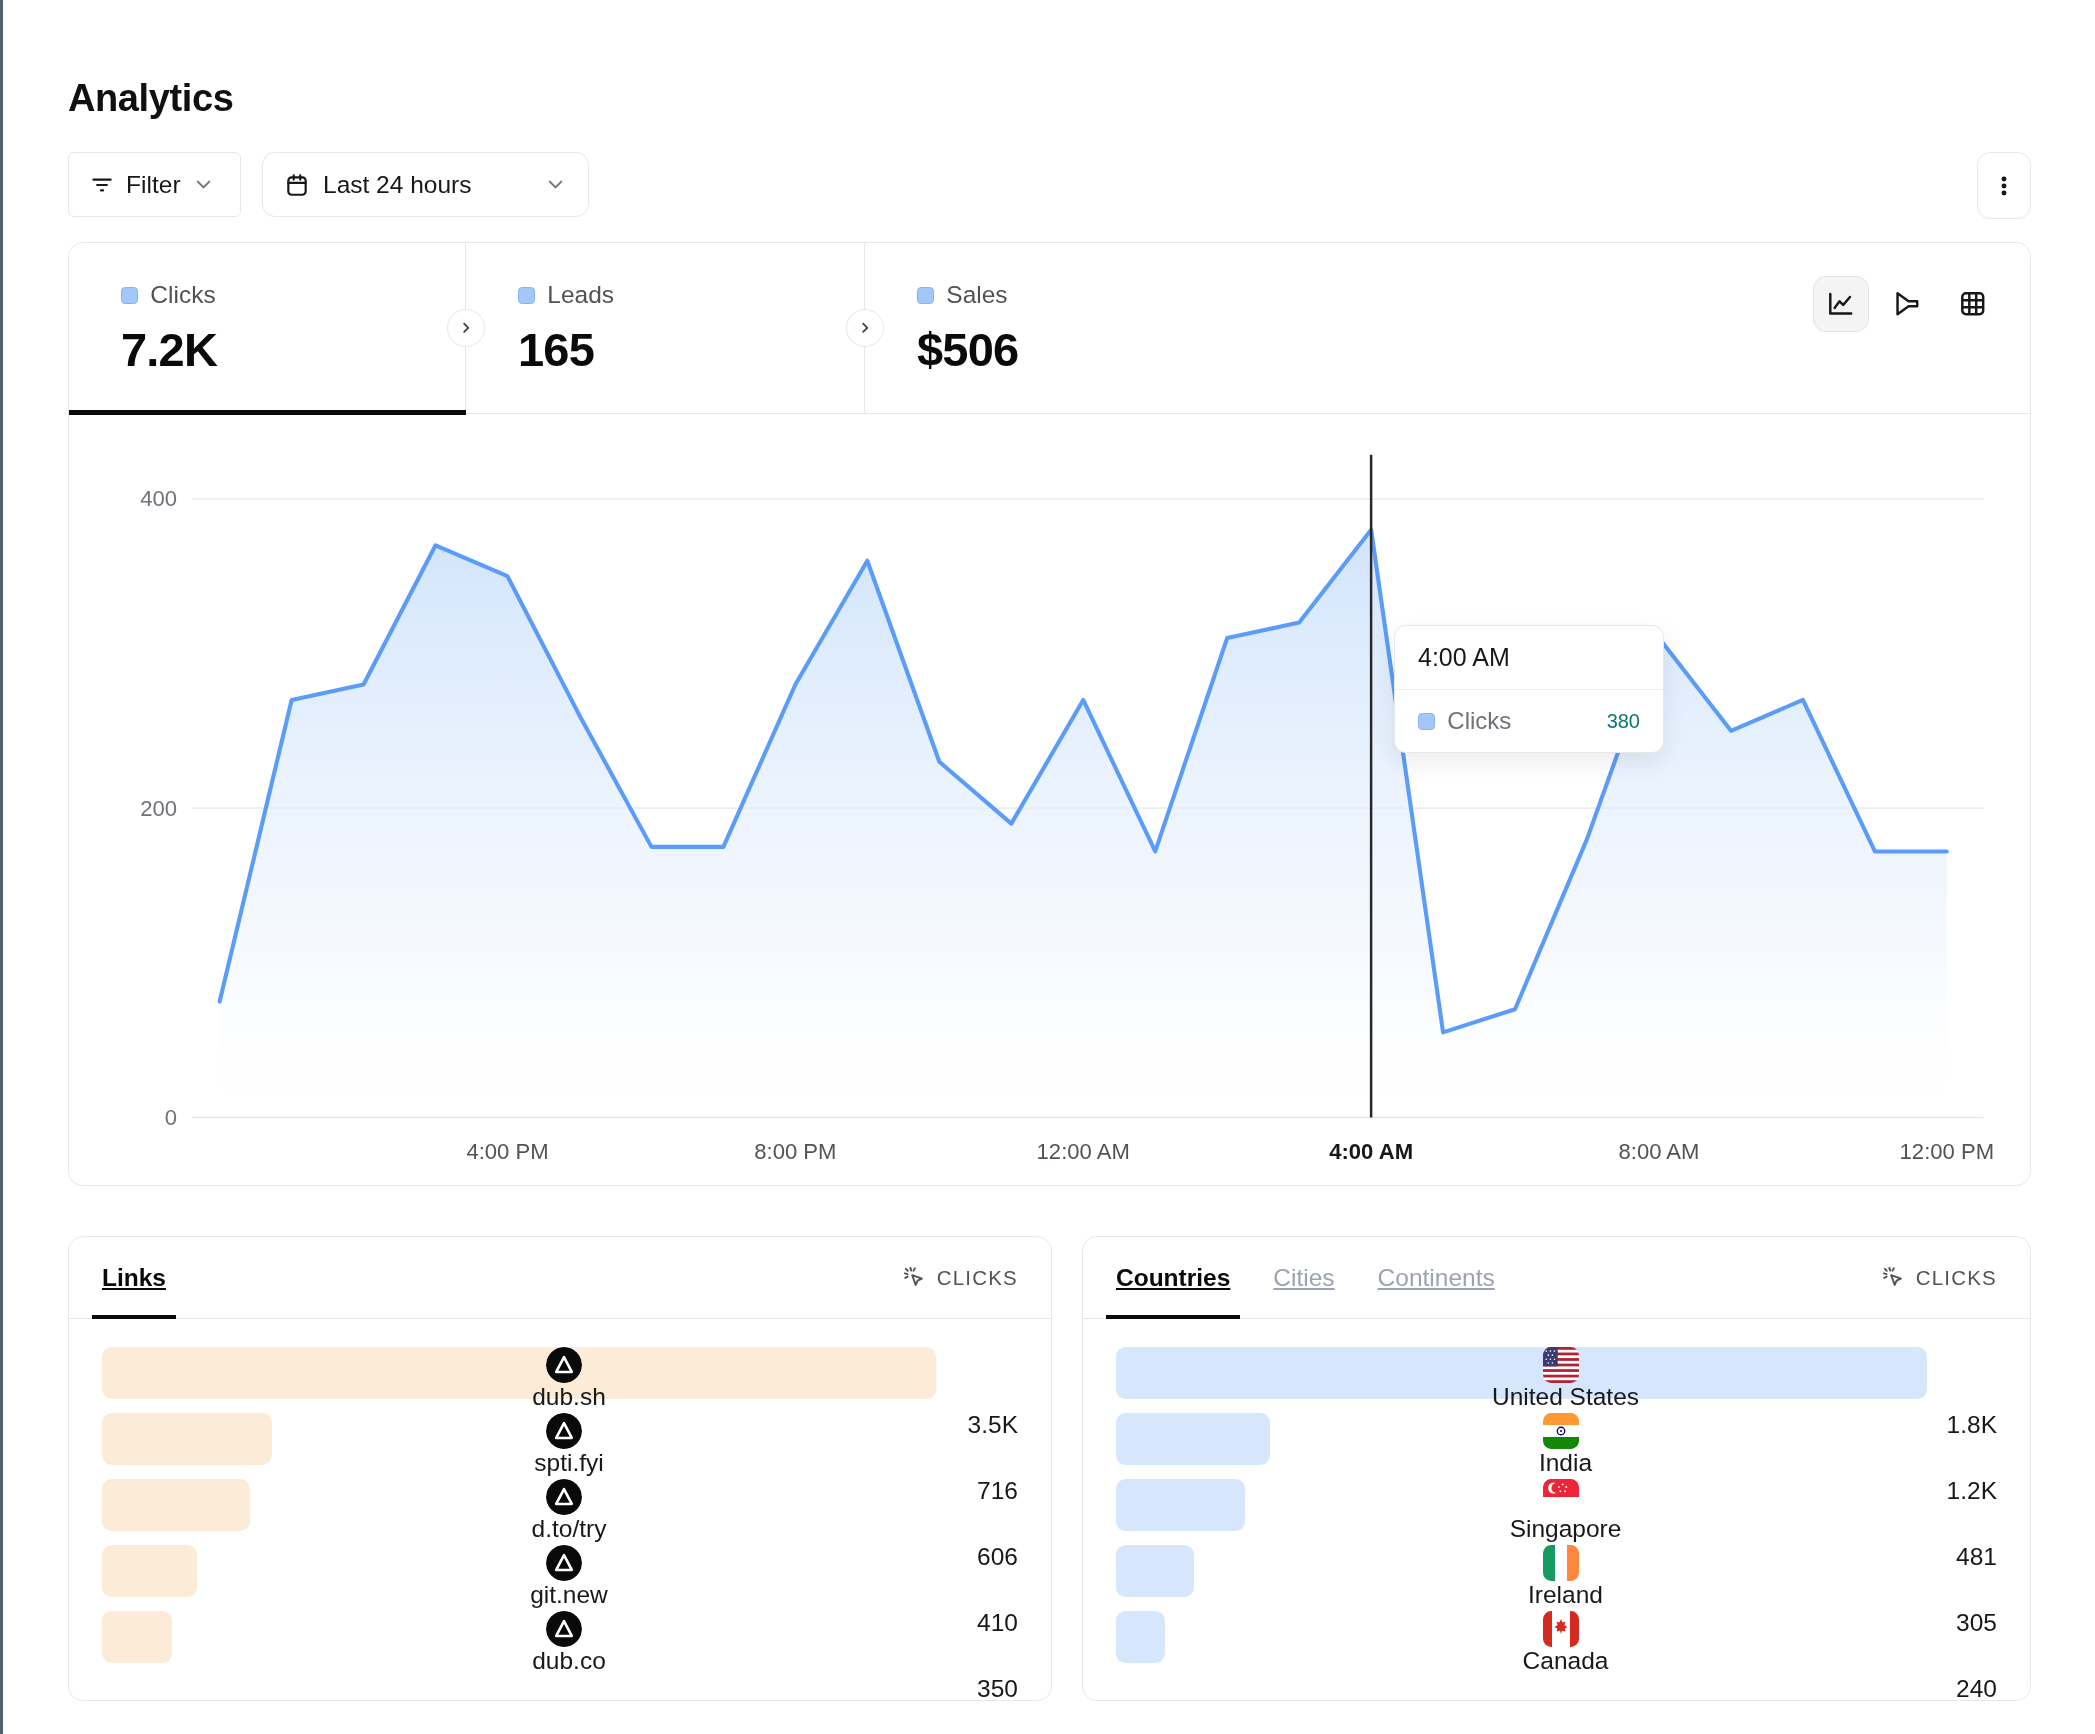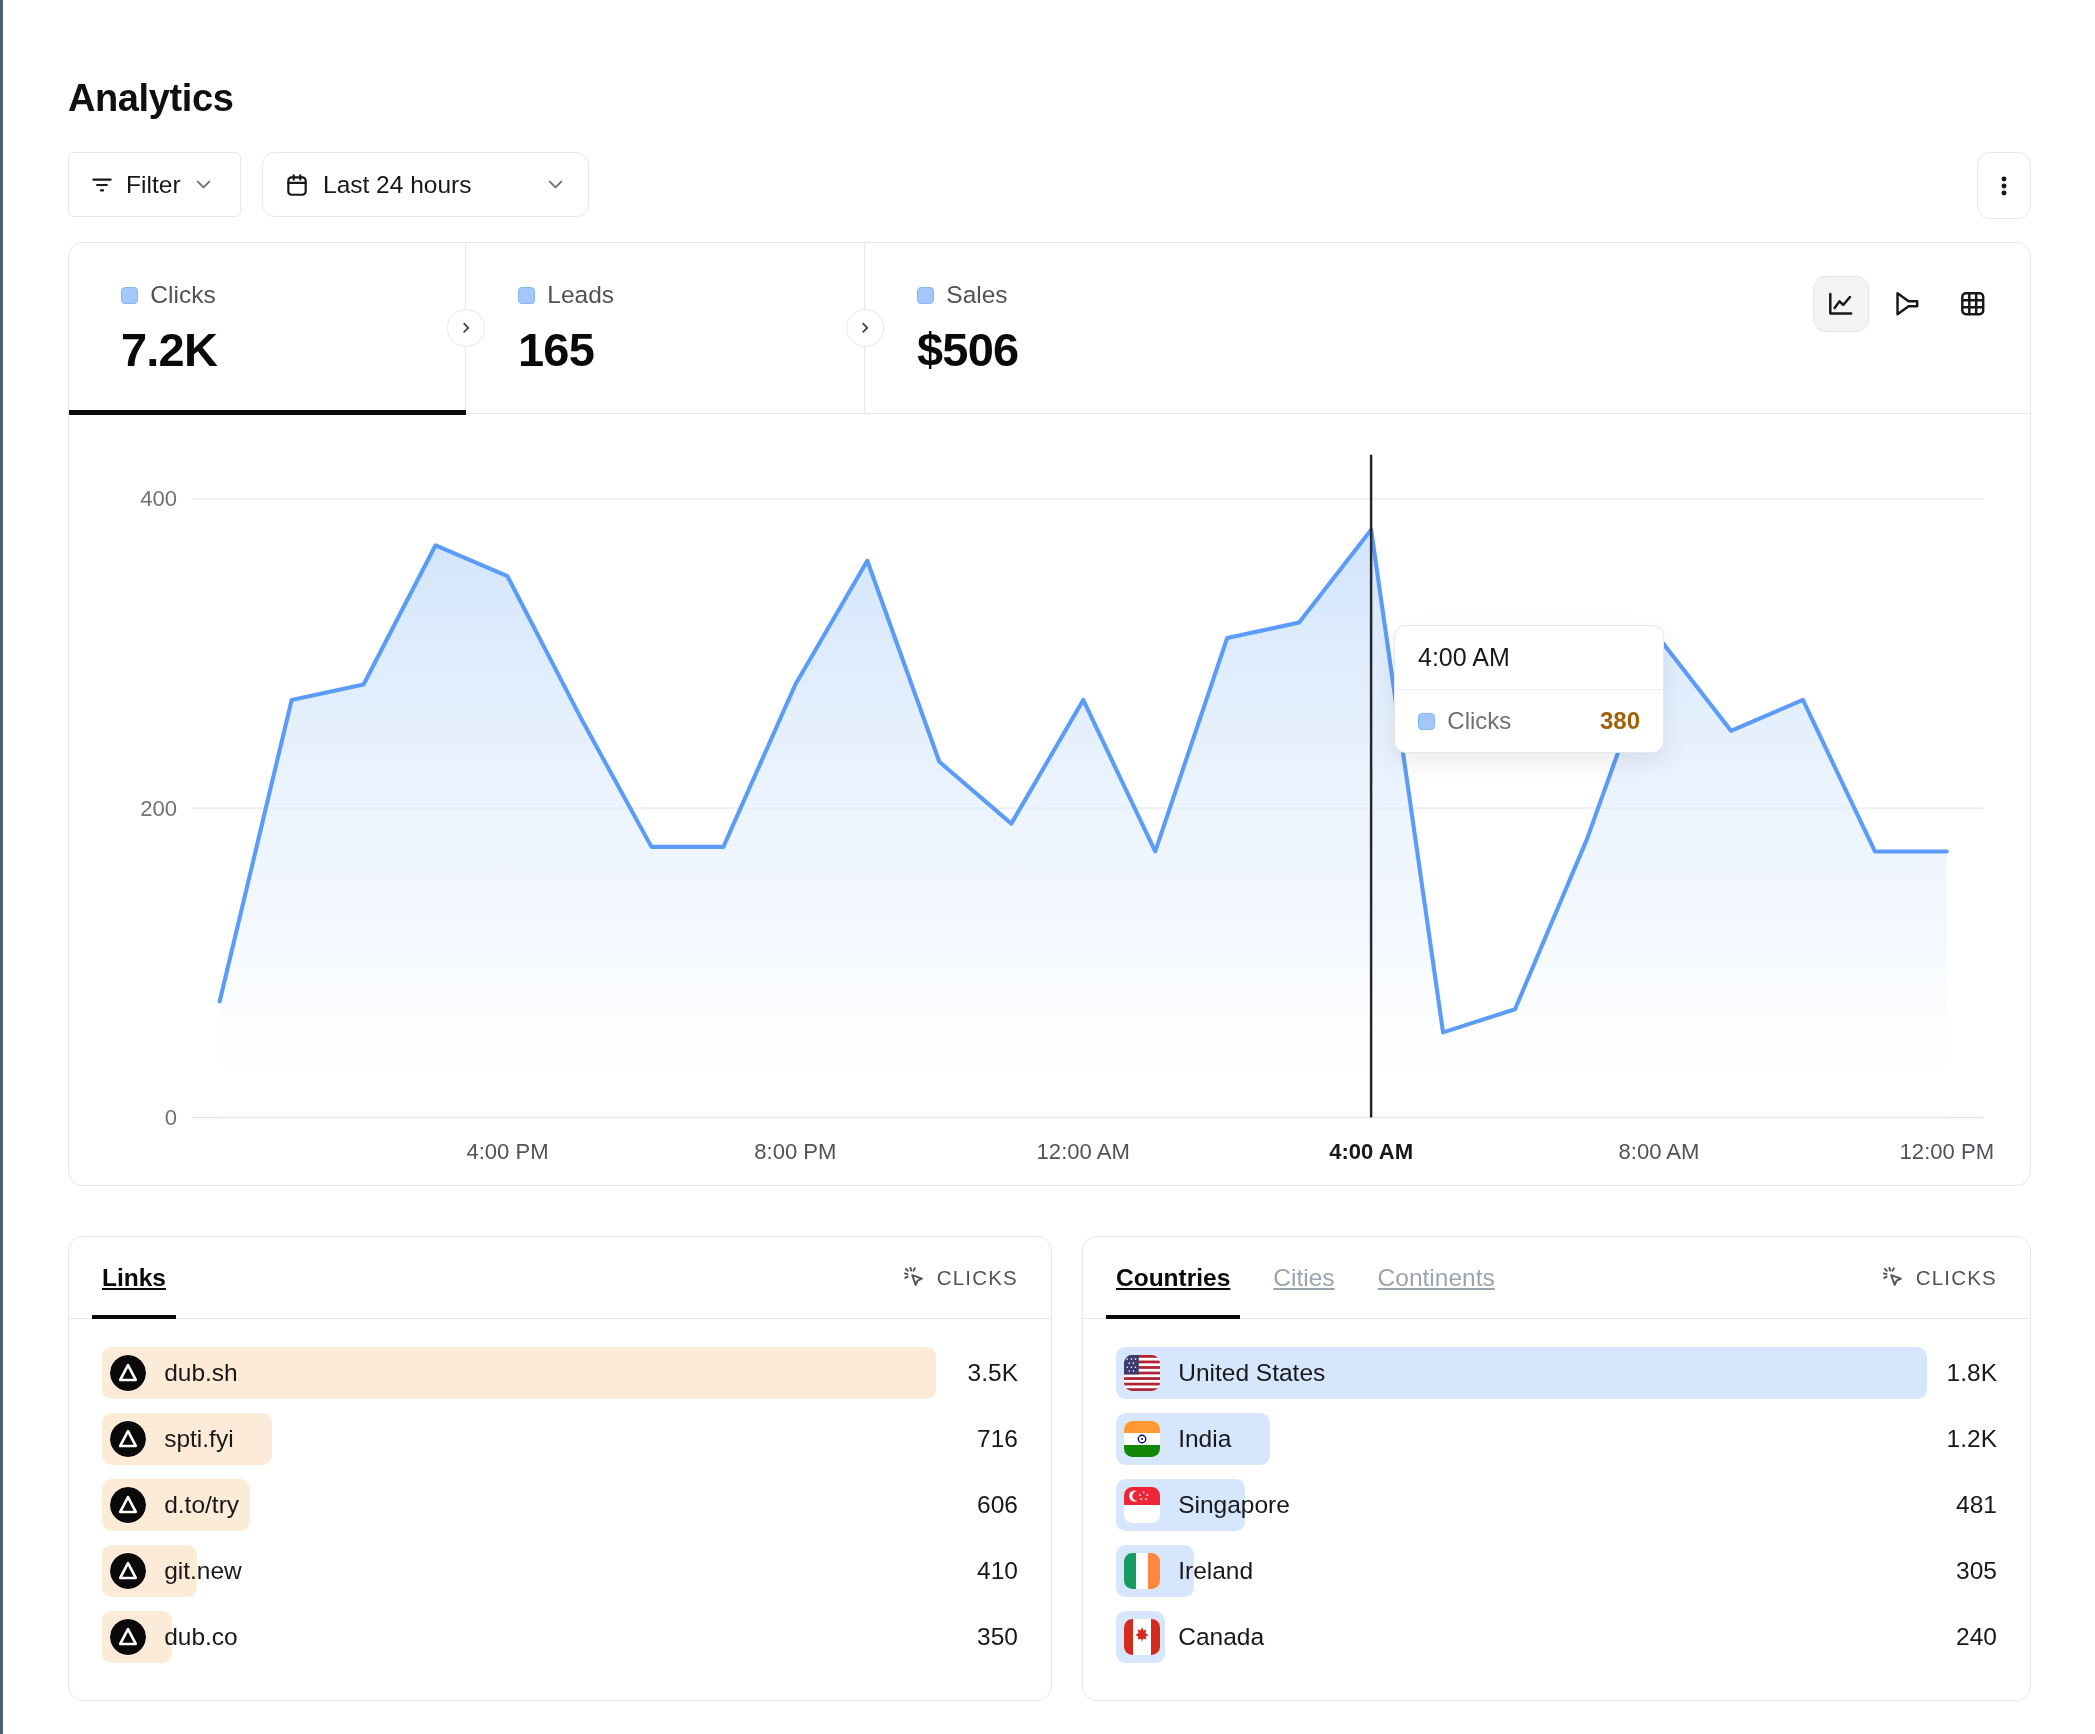--- a/index.html
+++ b/index.html
@@ -38,36 +38,36 @@
             color:#18181b;box-sizing:border-box;cursor:pointer;}
   .icon-btn.active{background:#f4f4f5;border:1.2px solid #e4e4e7;}
 
   .chart-wrap{position:absolute;left:0;top:170px;width:1963px;height:774px;}
   #chart-svg{position:absolute;left:0;top:0;}
   .tooltip{position:absolute;top:212px;width:270px;background:#fff;border:1.2px solid #e5e7eb;border-radius:11.5px;
            box-shadow:0 9.8px 24.5px rgba(0,0,0,.08);z-index:6;box-sizing:border-box;}
   .tooltip-header{padding:17px 23px;font-size:25px;font-weight:500;color:#18181b;border-bottom:1.2px solid #eceef0;}
   .tooltip-row{display:flex;align-items:center;gap:12.3px;padding:17px 23px;}
   .tooltip-label{color:#71717a;font-size:24px;flex:1;}
-  .tooltip-value{font-weight:700;font-size:24px;color:#a16207;}
+  .tooltip-value{font-weight:400;font-size:20px;color:#0f766e;}
 
   .panel{position:absolute;top:1236px;height:465px;box-sizing:border-box;border:1.2px solid #e5e7eb;
          border-radius:14.7px;background:#fff;}
   #links-panel{left:68px;width:984px;}
   #countries-panel{left:1082px;width:949px;}
   .panel-header{position:relative;height:82px;border-bottom:1.2px solid #e5e7eb;display:flex;align-items:center;
                 padding:0 33px;box-sizing:border-box;}
   .panel-tab{position:relative;height:100%;display:flex;align-items:center;font-size:24.5px;font-weight:600;
              color:#09090b;cursor:pointer;text-decoration:underline;}
   .panel-tab .tab-underline{position:absolute;bottom:-1.2px;left:-9.8px;right:-9.8px;height:4.1px;background:#0a0a0a;}
   .panel-tab.inactive{font-weight:500;color:#9ca3af;margin-left:43px;}
   .metric-header{margin-left:auto;display:flex;align-items:center;gap:9.8px;color:#52525b;font-size:20.5px;
                  letter-spacing:1.2px;font-weight:500;}
   .rows{padding:28px 33px 0;}
-  .row{position:relative;height:52px;margin-bottom:14px;display:flex;align-items:center;cursor:pointer;}
+  .row{position:relative;height:52px;margin-bottom:14px;display:flex;align-items:center;cursor:pointer;flex-direction:column;}
   .row-bar{position:absolute;left:0;top:0;height:52px;border-radius:9.8px;}
   .row-icon{position:relative;z-index:1;margin-left:8.2px;width:36px;height:36px;border-radius:8.2px;overflow:hidden;flex:none;}
   .row-icon.round{border-radius:50%;}
   .row-icon svg{display:block;width:36px;height:36px;}
   .row-label{position:relative;z-index:1;margin-left:18px;font-size:24.5px;font-weight:500;color:#18181b;}
   .row-value{margin-left:auto;position:relative;z-index:1;font-size:24.5px;font-weight:500;color:#18181b;}
 </style>
 </head>
 <body>
 

